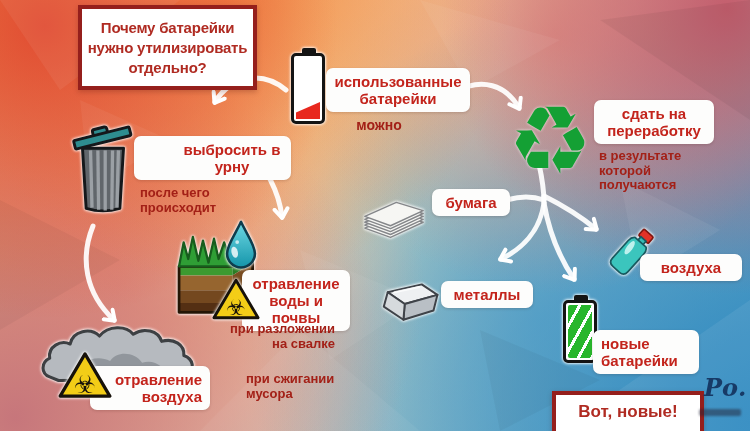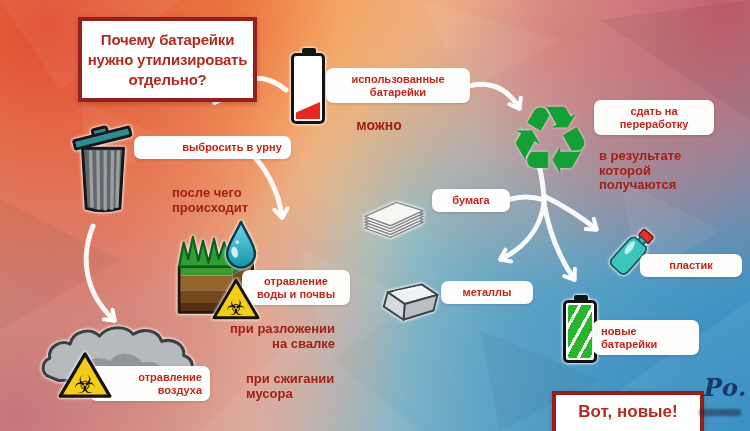--- a/index.html
+++ b/index.html
@@ -14,32 +14,32 @@
       radial-gradient(circle at 2% 97%, rgba(196,114,122,.95), rgba(196,114,122,0) 46%),
       radial-gradient(circle at 16% 66%, rgba(238,136,112,.75), rgba(238,136,112,0) 44%),
       radial-gradient(circle at 100% 98%, rgba(44,136,192,.95), rgba(44,136,192,0) 58%),
       radial-gradient(circle at 72% 74%, rgba(116,178,206,.85), rgba(116,178,206,0) 48%),
       radial-gradient(circle at 58% 46%, rgba(198,214,186,.55), rgba(198,214,186,0) 42%),
       linear-gradient(135deg, #f0a050 0%, #f8da9a 34%, #eee4c2 54%, #a2c6c8 76%, #4698c6 100%);
   }
   .abs{position:absolute;}
   .tag{
     background:#fdfdfc; border-radius:7px; padding:5px 8px;
-    color:#c3241c; font-weight:bold; font-size:11px; line-height:1.14;
+    color:#c3241c; font-weight:bold; font-size:15px; line-height:1.14;
     text-align:center; box-shadow:0 1px 3px rgba(60,20,10,.18);
   }
   .note{
     color:#a32017; font-weight:bold; font-size:13px; line-height:1.12;
   }
   .redbox{
     background:#fff; border:4px solid #951f1c; box-sizing:border-box;
     color:#b02b22; font-weight:bold; text-align:center;
     box-shadow:0 2px 5px rgba(80,20,10,.25);
   }
-  #title-box{ left:78px; top:17px; width:179px; min-height:84px; padding:9px 4px;
+  #title-box{ left:78px; top:5px; width:179px; min-height:84px; padding:9px 4px;
     font-size:15px; line-height:1.32; letter-spacing:-0.2px;}
   #conclusion-box{ left:552px; top:391px; width:152px; height:46px; padding-top:7px;
     font-size:17px;}
   .halo{ filter:drop-shadow(0 0 1.5px rgba(255,255,255,.9)) drop-shadow(0 0 1px rgba(255,255,255,.7)); }
   .batt{ position:absolute; }
   .batt .term{ position:absolute; top:0; left:11px; width:14px; height:7px; background:#141414; border-radius:2px;}
   .batt .shell{ position:absolute; top:5px; left:0; width:34px; background:#fff; border:3px solid #141414; border-radius:5px; box-sizing:border-box;}
   #used-batt .shell{ height:71px;}
   #used-batt .charge{ position:absolute; left:2px; right:2px; bottom:2px; height:17px; background:#e8281e;
      clip-path:polygon(0 62%, 100% 0, 100% 100%, 0 100%);}
@@ -117,21 +117,21 @@
       <path d="M 28 41 L 30 119"></path>
         <path d="M 38 41 L 39 122"></path>
         <path d="M 48 41 L 48 123"></path>
       <path d="M 58 41 L 57 122"></path>
         <path d="M 66 41 L 64 119"></path>
     </g>
   </svg>
   <div class="abs tag" style="left:134px;top:136px;width:102px;padding-left:47px;">
     <span>выбросить в урну</span>
   </div>
-  <div class="abs note" style="left:140px;top:186px;width:104px;margin-left:32px;">
+  <div class="abs note" style="left:140px;top:186px;width:104px;">
     <span>после чего происходит</span>
   </div>
 
   <svg class="abs halo" style="left:168px;top:220px;" width="92" height="100" viewBox="0 0 100 108">
     <polygon points="12,50 70,50 70,60 12,60" fill="#3c9a30"></polygon>
     <polygon points="12,60 70,60 70,76 12,76" fill="#96652f"></polygon>
     <polygon points="12,76 70,76 70,90 12,90" fill="#74481f"></polygon>
     <polygon points="12,90 70,90 70,100 12,100" fill="#542f13"></polygon>
     <polygon points="70,50 92,38 92,46 70,60" fill="#2a7d24"></polygon>
     <polygon points="70,60 92,46 92,64 70,76" fill="#7a4e22"></polygon>
@@ -215,30 +215,30 @@
 
   <svg class="abs halo" style="left:598px;top:222px;" width="64" height="64" viewBox="0 0 130 130">
     <g transform="rotate(42 65 65)">
       <rect x="52" y="8" width="26" height="17" rx="3" fill="#e23227" stroke="#801812" stroke-width="3.5"></rect>
       <rect x="58" y="24" width="14" height="10" fill="#38bdb6" stroke="#185a60" stroke-width="3.5"></rect>
       <path d="M 50 33 Q 44 37 44 47 L 44 95 Q 44 107 56 107 L 74 107 Q 86 107 86 95 L 86 47 Q 86 37 80 33 Z" fill="#3bc5bd" stroke="#185a60" stroke-width="3.5" stroke-linejoin="round"></path>
       <ellipse cx="56" cy="56" rx="6" ry="16" fill="#eafffd" opacity="0.75" transform="rotate(-6 56 56)"></ellipse>
     </g>
   </svg>
   <div class="abs tag" style="left:640px;top:254px;width:86px;">
-    <span>пластик</span>
+    <span>воздуха</span>
   </div>
 
   <div id="new-batt" class="batt halo" style="left:563px;top:295px;width:36px;height:70px;">
     <div class="term"></div>
     <div class="shell">
         <div class="charge"></div>
       </div>
   </div>
-  <div class="abs tag" style="left:593px;top:320px;width:90px;text-align:left;">
+  <div class="abs tag" style="left:593px;top:330px;width:90px;text-align:left;">
     <span>новые батарейки</span>
   </div>
 
   <div id="conclusion-box" class="abs redbox">
     <span>Вот, новые!</span>
   </div>
 
   <div id="logo-text" class="abs" style="left:704px;top:376px;">
     <span>Ро.</span>
   </div>

